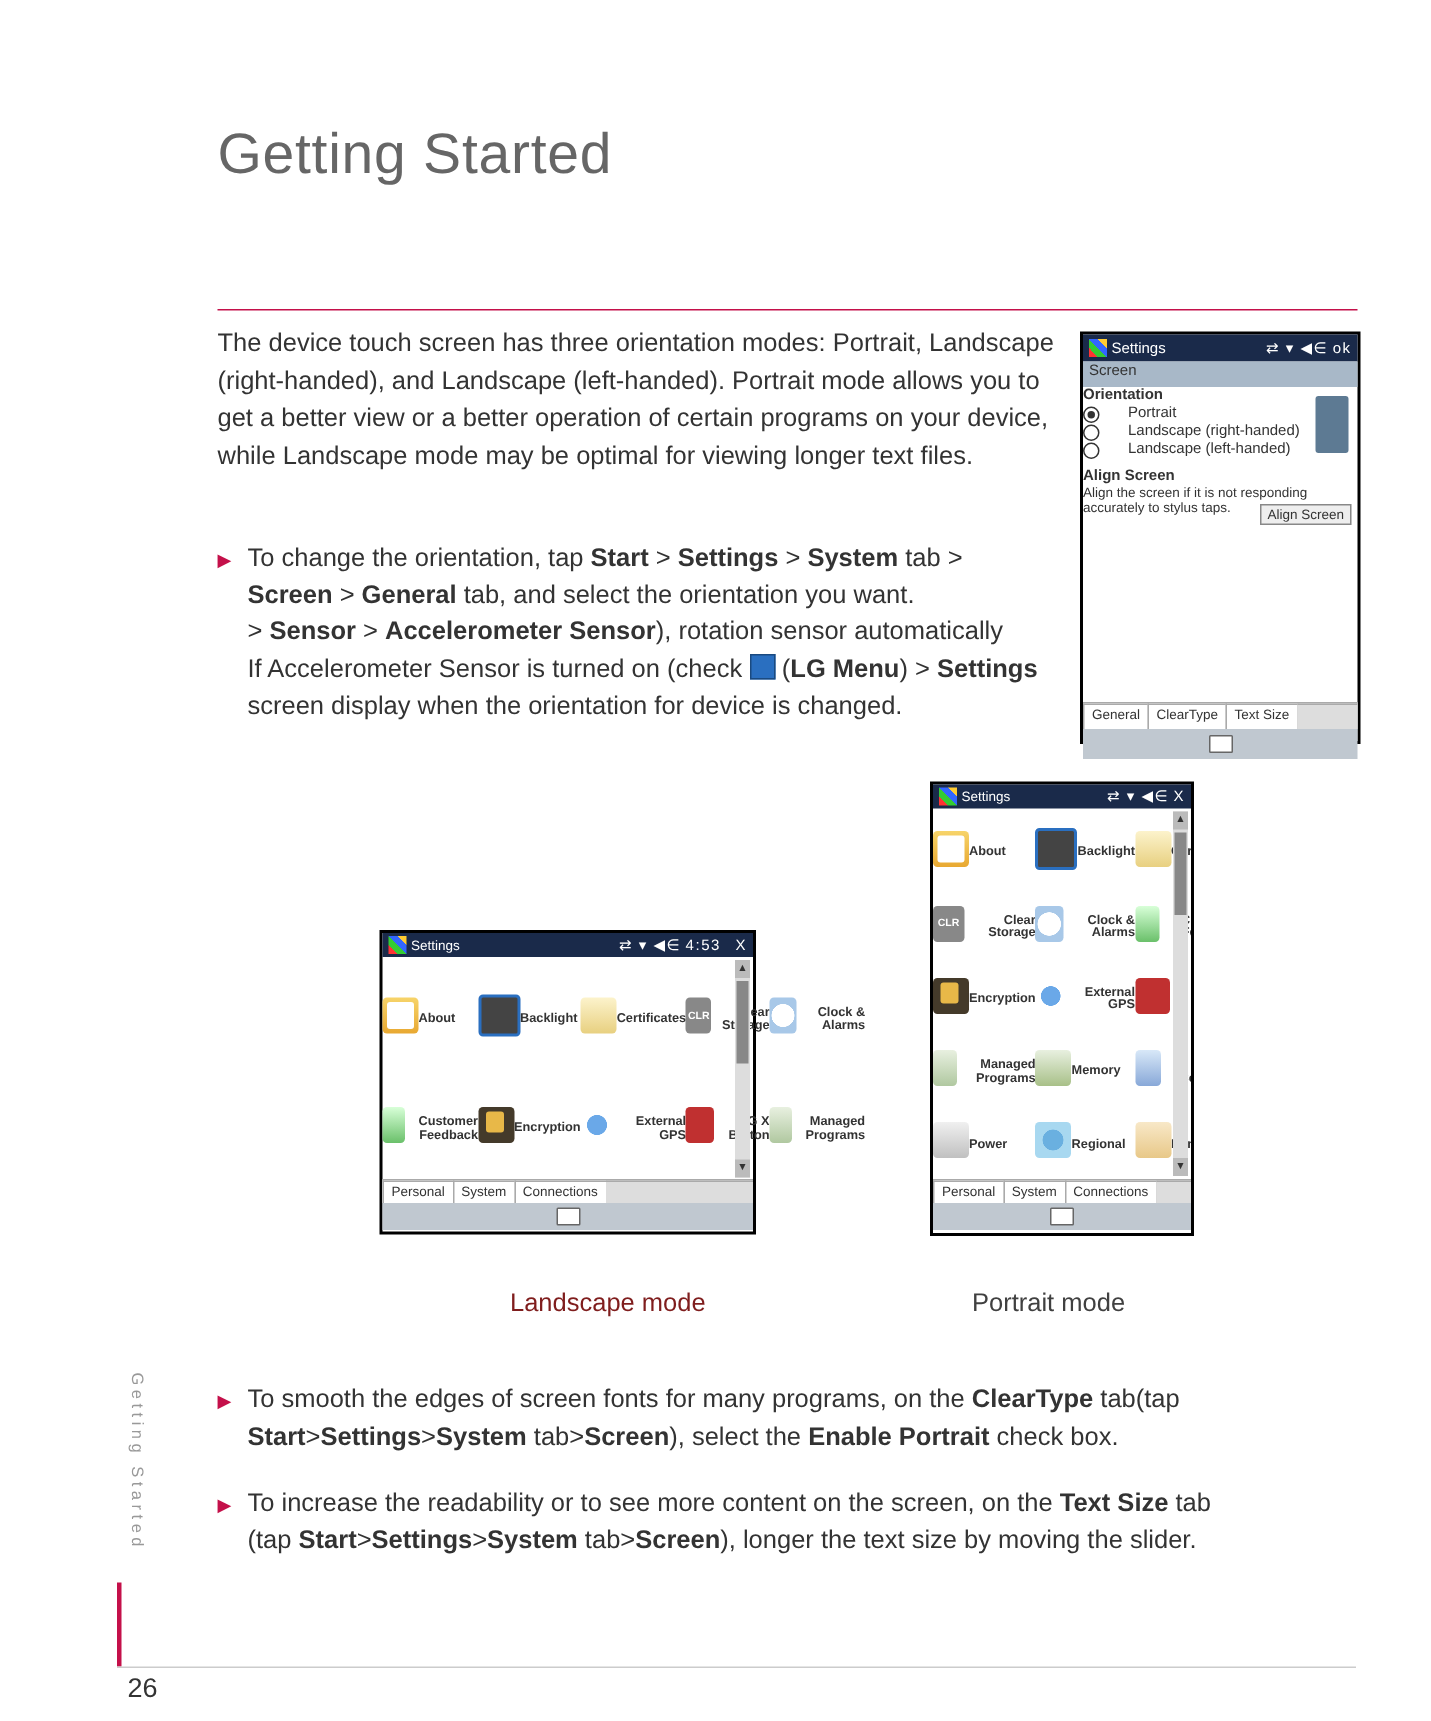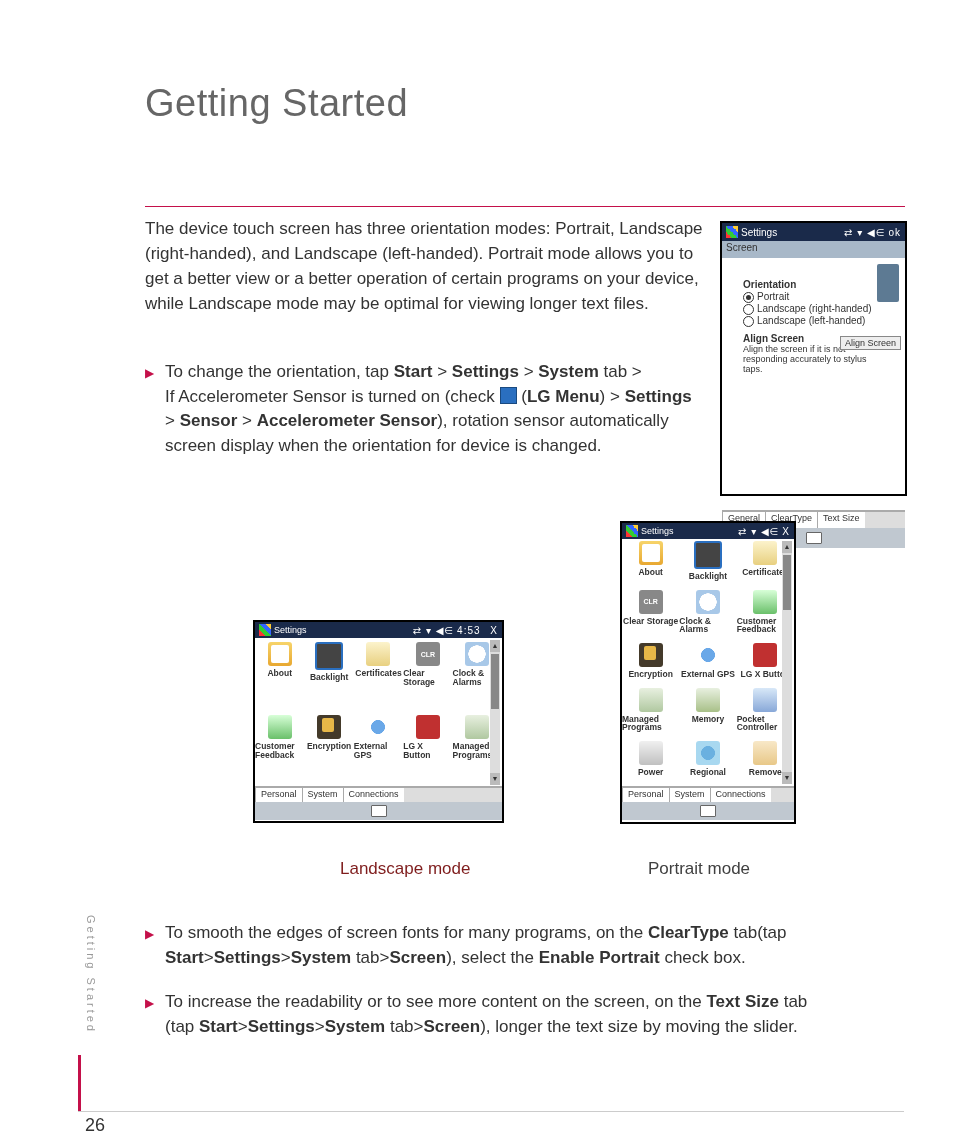--- a/index.html
+++ b/index.html
@@ -17,39 +17,39 @@
 .left-bar{position:absolute;left:33px;top:1055px;width:3px;height:56px;background:#c4104a}
 .page-num{position:absolute;left:40px;top:1115px;font-size:18px;color:#333}
 .hrule{position:absolute;left:33px;top:1111px;width:826px;height:1px;background:#ccc}
 
 
 .dev1{position:absolute;left:675px;top:221px;width:183px;height:271px;border:2px solid #000;background:#fff;font-size:10px}
 .dev-top{height:18px;background:#1a2a4a;color:#fff;display:flex;align-items:center;padding:0 4px;justify-content:space-between}
 .dev-top .t{display:flex;align-items:center;gap:3px}
 .win-logo{width:12px;height:12px;background:linear-gradient(45deg,#f33 25%,#3c3 25% 50%,#36f 50% 75%,#fc3 75%)}
 .dev-sub{height:15px;background:#a8b8c8;color:#333;padding:1px 4px;font-size:10px}
-.dev1 .body{padding:21px;height:210px;position:relative}
+.dev1 .body{padding:0;height:210px;position:relative}
 .dev1 .sec{font-weight:bold;font-size:10px;margin-bottom:1px}
-.dev1 .radio-row{display:flex;align-items:center;gap:3px;font-size:10px;line-height:1.2}
+.dev1 .radio-row{display:flex;align-items:center;gap:19px;font-size:10px;line-height:1.2}
 .radio{width:9px;height:9px;border:1px solid #333;border-radius:50%;display:inline-flex;align-items:center;justify-content:center}
 .radio.sel::after{content:"";width:5px;height:5px;background:#333;border-radius:50%}
 .dev1 .align-text{font-size:9px;line-height:1.1;margin-top:1px}
 .dev1 .align-btn{position:absolute;right:4px;top:78px;border:1px solid #888;background:#eee;font-size:9px;padding:1px 4px}
 .dev1 .phone-icon{position:absolute;right:6px;top:6px;width:22px;height:38px;background:#5d7a93;border-radius:2px}
 .dev-tabs{display:flex;height:17px;background:#ddd;border-top:1px solid #aaa}
 .dev-tabs .tab{border:1px solid #aaa;border-bottom:none;background:#fff;font-size:9px;padding:1px 5px;margin-right:-1px}
 .dev-tabs .filler{flex:1;border-top:1px solid #aaa;background:#ddd}
 .dev-bottom{height:20px;background:#c0c8d0;display:flex;align-items:center;justify-content:center}
 .kb-icon{width:14px;height:10px;border:1px solid #666;background:#fff;border-radius:1px}
 
 
 .dev2{position:absolute;left:575px;top:521px;width:172px;height:299px;border:2px solid #000;background:#fff;font-size:9px}
 .dev2 .dev-top{height:16px}
 .dev2 .grid{display:grid;grid-template-columns:repeat(3,1fr);gap:0;height:245px;overflow:hidden;padding-top:2px}
-.dev2 .item,.dev3 .item{display:flex;flex-direction:column;align-items:center;justify-content:flex-start;text-align:left;font-size:8.5px;line-height:1;font-weight:bold;color:#333}
+.dev2 .item,.dev3 .item{display:flex;flex-direction:row;align-items:center;justify-content:flex-start;text-align:right;font-size:8.5px;line-height:1;font-weight:bold;color:#333}
 .dev2 .item .ico,.dev3 .item .ico{width:24px;height:24px;margin-bottom:3px;border-radius:3px}
 .scrollbar{position:absolute;right:2px;top:18px;bottom:38px;width:10px;background:#ddd}
 .scrollbar .thumb{position:absolute;top:14px;left:1px;right:1px;height:55px;background:#888}
 .scrollbar .arr{position:absolute;left:0;right:0;height:12px;background:#bbb;font-size:7px;text-align:center;line-height:12px}
 .dev2 .dev-tabs,.dev3 .dev-tabs{height:15px}
 .dev2 .dev-bottom,.dev3 .dev-bottom{height:18px}
 
 
 .dev3{position:absolute;left:208px;top:620px;width:247px;height:199px;border:2px solid #000;background:#fff;font-size:9px}
 .dev3 .dev-top{height:16px}
@@ -92,24 +92,27 @@
   <div class="section-underline"></div>
 
   <div class="intro">The device touch screen has three orientation modes: Portrait, Landscape (right-handed), and Landscape (left-handed). Portrait mode allows you to get a better view or a better operation of certain programs on your device, while Landscape mode may be optimal for viewing longer text files.</div>
 
   <div class="bullet1">
     <span class="line first">
       <span class="tri">▶</span>
       <span>To change the orientation, tap </span><b>Start</b><span> &gt; </span><b>Settings</b><span> &gt; </span><b>System</b><span> tab &gt; </span>
     </span>
     <span class="line">
+      <b>Screen</b><span> &gt; </span><b>General</b><span> tab, and select the orientation you want.</span>
+    </span>
+    <span class="line">
+      <span>&gt; </span><b>Sensor</b><span> &gt; </span><b>Accelerometer Sensor</b><span>), rotation sensor automatically</span>
+    </span>
+    <span class="line">
       <span>If Accelerometer Sensor is turned on (check </span><span class="icon15"></span> (<b>LG Menu</b><span>) &gt; </span><b>Settings</b>
-    </span>
-    <span class="line">
-      <span>&gt; </span><b>Sensor</b><span> &gt; </span><b>Accelerometer Sensor</b><span>), rotation sensor automatically</span>
     </span>
     <span class="line">screen display when the orientation for device  is changed.</span>
   </div>
 
   <div class="dev1">
     <div class="dev-top">
       <span class="t">
           <span class="win-logo"></span>
           <span>Settings</span>
         </span>

